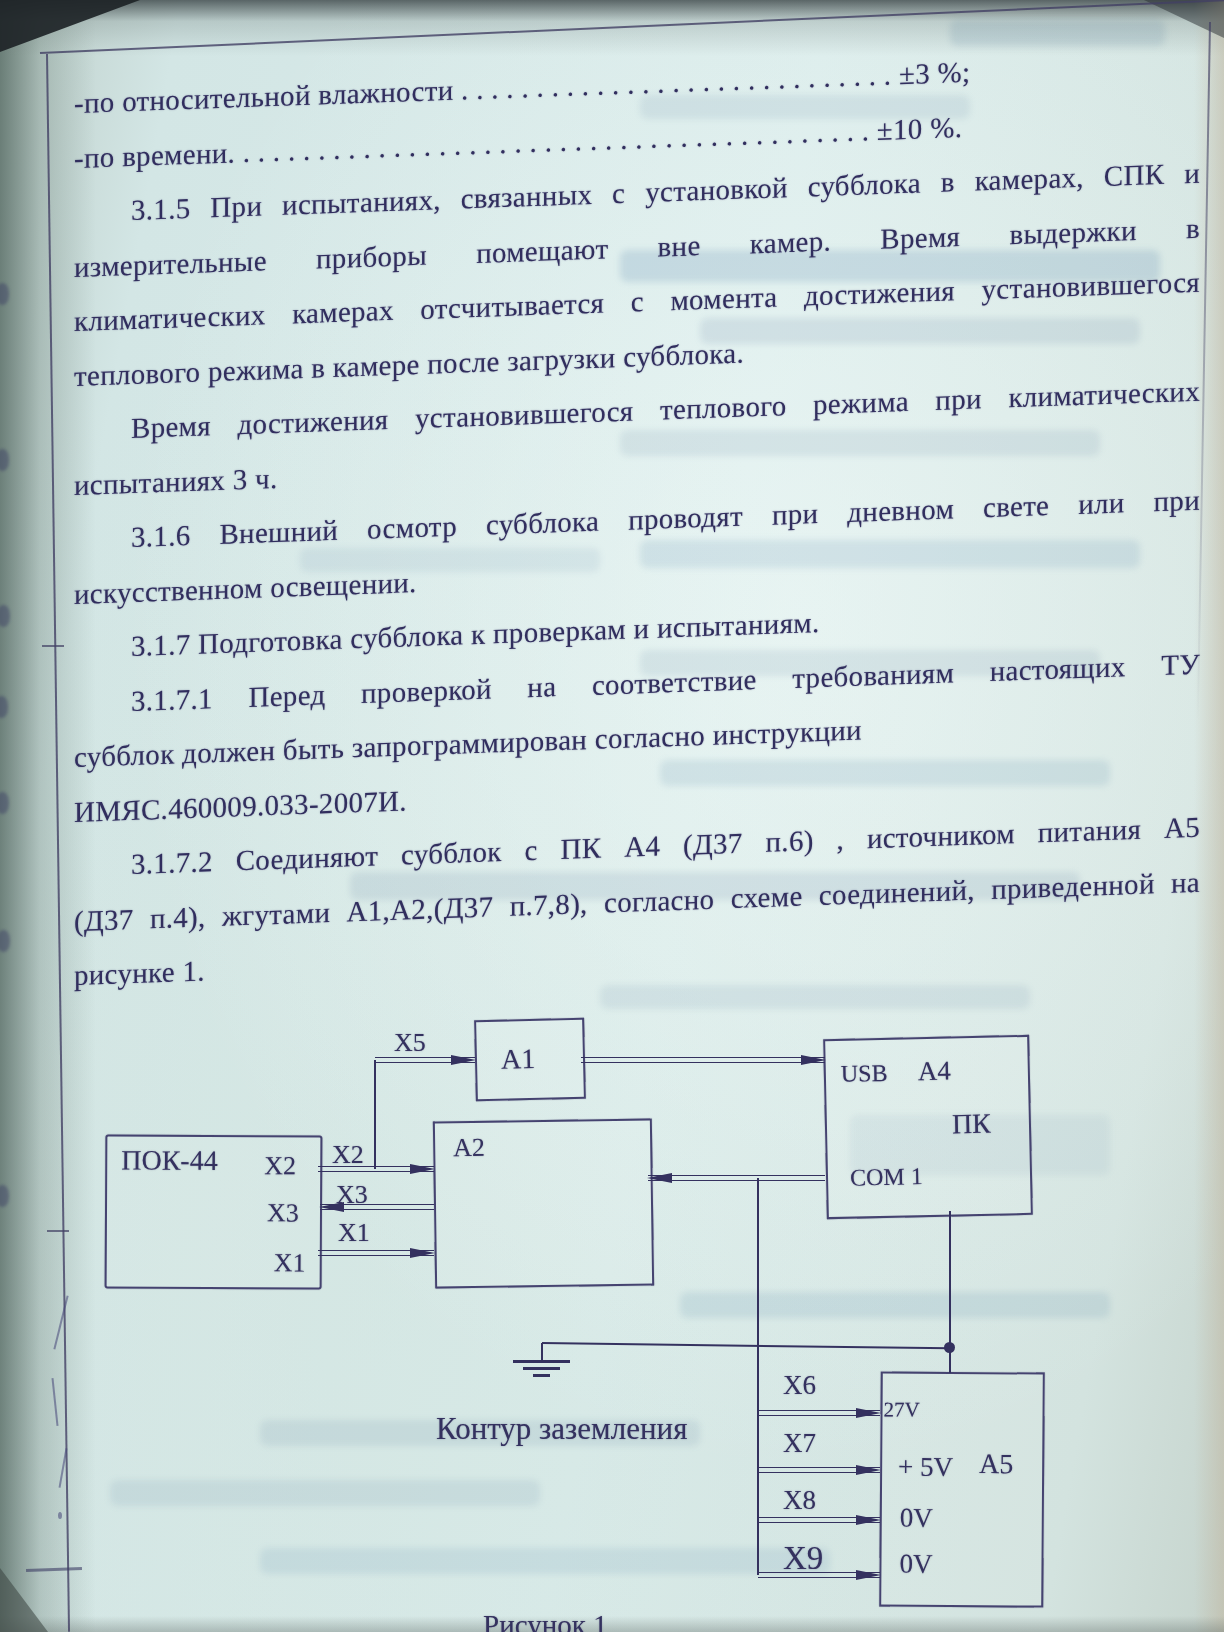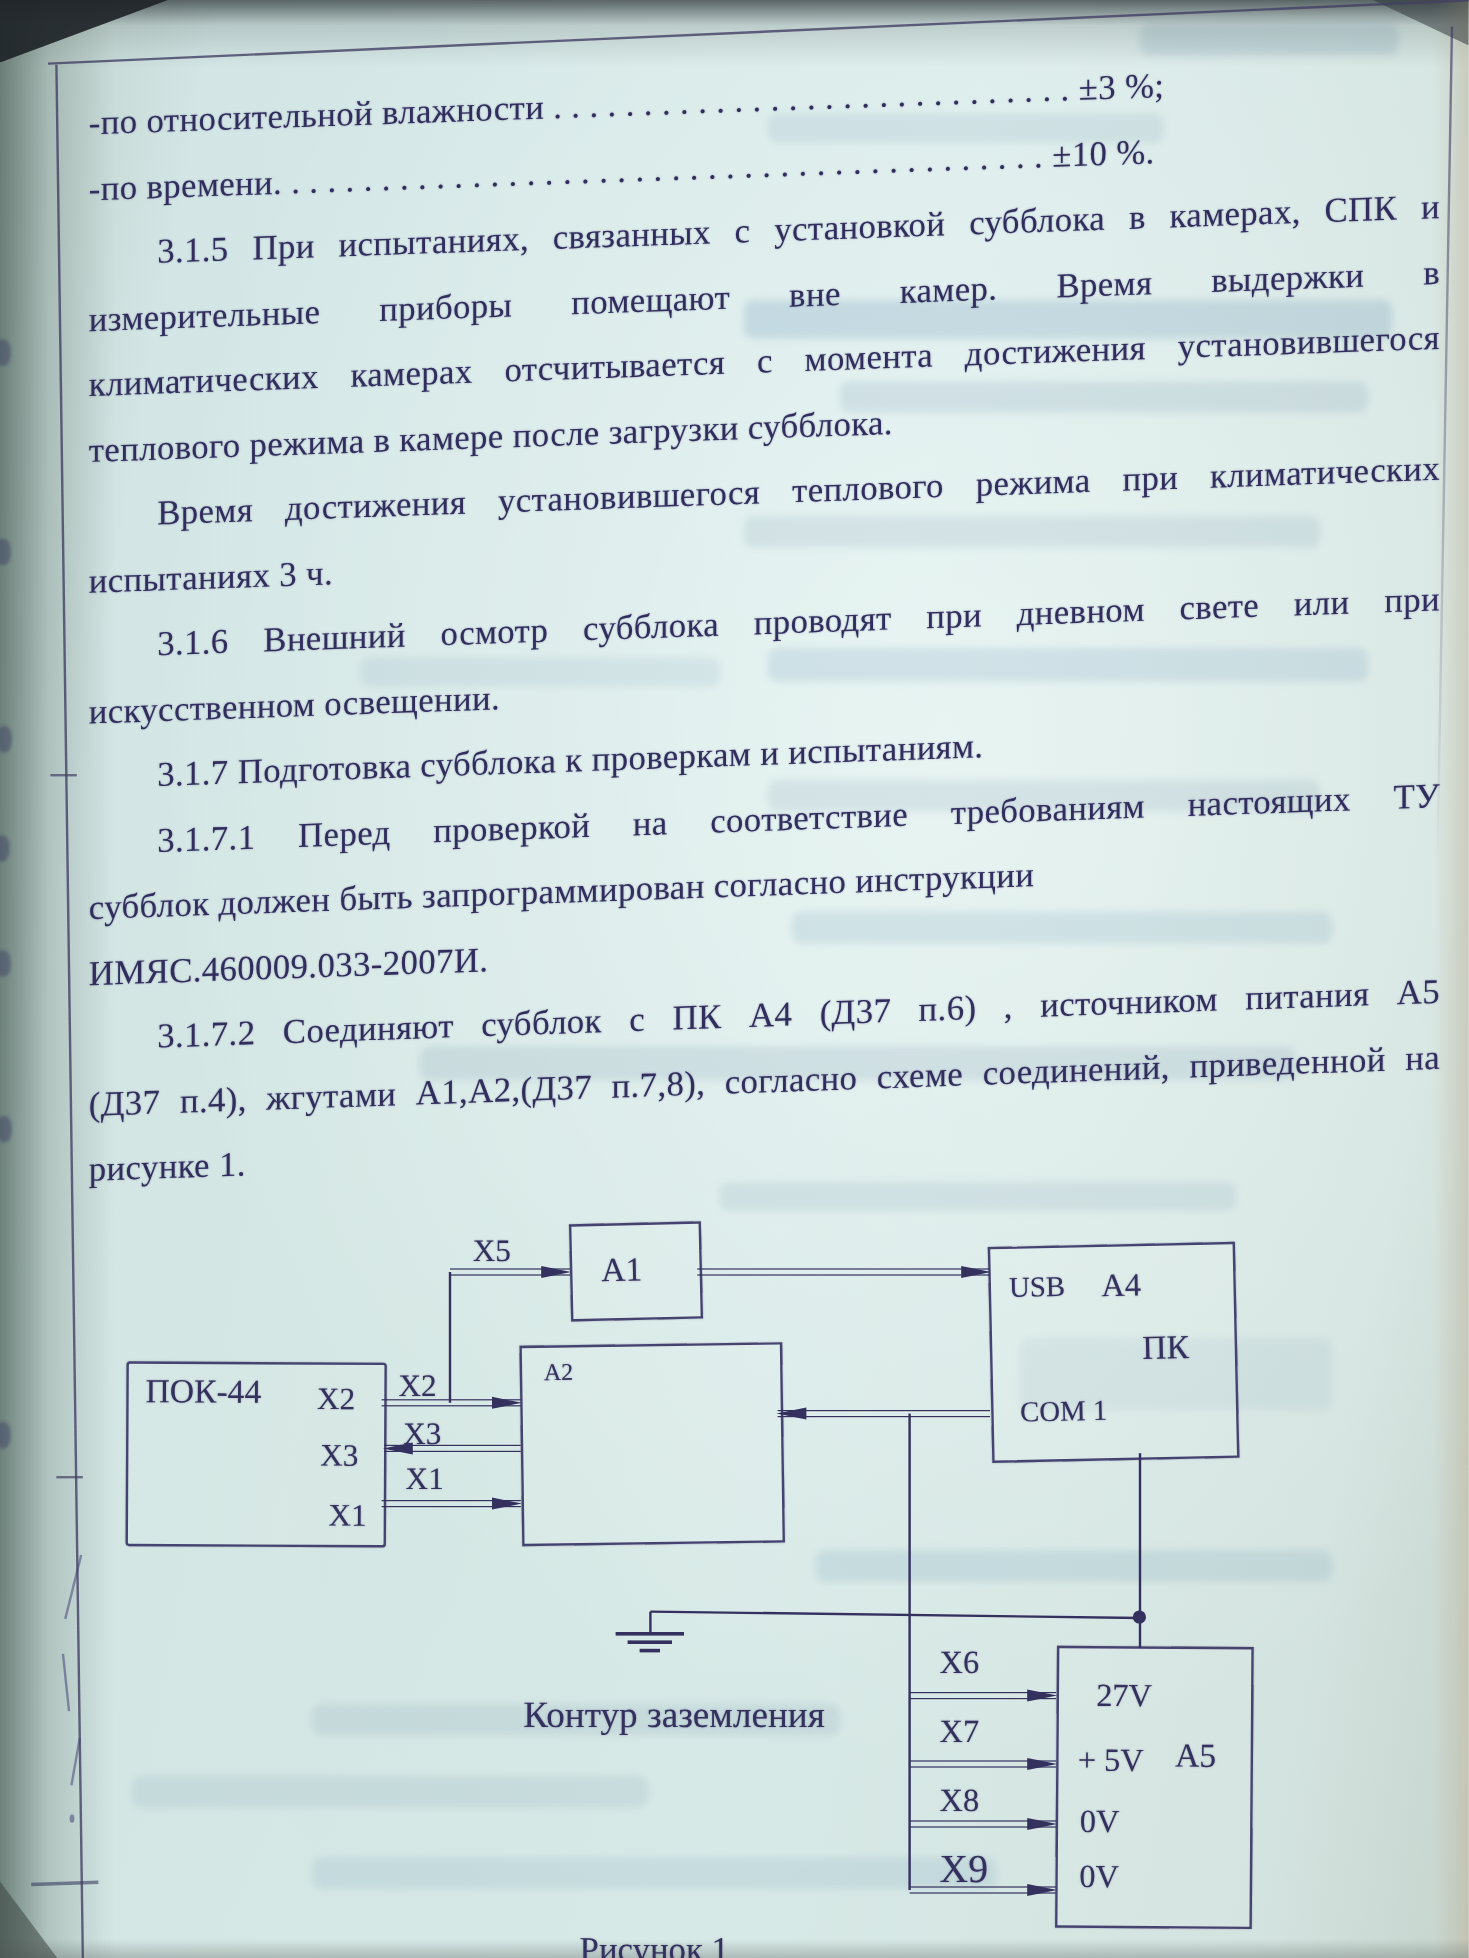--- a/index.html
+++ b/index.html
@@ -138,32 +138,32 @@
     <span class="dlabel" style="left:157px;top:14px;font-size:26px">Х2</span>
     <span class="dlabel" style="left:160px;top:61px;font-size:26px">Х3</span>
     <span class="dlabel" style="left:167px;top:111px;font-size:26px">Х1</span>
   </div>
 
   <div class="dbox" style="left:475px;top:1019px;width:106px;height:77px;transform:rotate(-1.3deg)">
     <span class="dlabel" style="left:24px;top:22px;font-size:28px">А1</span>
   </div>
 
   <div class="dbox" style="left:434px;top:1120px;width:215px;height:163px;transform:rotate(-.8deg)">
-    <span class="dlabel" style="left:18px;top:10px;font-size:20px">А2</span>
+    <span class="dlabel" style="left:18px;top:10px;font-size:26px">А2</span>
   </div>
 
   <div class="dbox" style="left:825px;top:1037px;width:202px;height:176px;transform:rotate(-1.2deg)">
     <span class="dlabel" style="left:15px;top:20px;font-size:24px">USB</span>
     <span class="dlabel" style="left:92px;top:17px;font-size:27px">А4</span>
     <span class="dlabel" style="left:125px;top:70px;font-size:28px">ПК</span>
     <span class="dlabel" style="left:22px;top:124px;font-size:24px">COM 1</span>
   </div>
 
   <div class="dbox" style="left:880px;top:1372px;width:160px;height:231px;transform:rotate(.4deg)">
-    <span class="dlabel" style="left:31px;top:24px;font-size:27px">27V</span>
+    <span class="dlabel" style="left:1px;top:24px;font-size:21px">27V</span>
     <span class="dlabel" style="left:16px;top:78px;font-size:27px">+ 5V</span>
     <span class="dlabel" style="left:97px;top:74px;font-size:28px">А5</span>
     <span class="dlabel" style="left:18px;top:129px;font-size:27px">0V</span>
     <span class="dlabel" style="left:18px;top:175px;font-size:27px">0V</span>
   </div>
 
   <span class="dlabel" style="left:394px;top:1028px;font-size:26px">Х5</span>
   <span class="dlabel" style="left:332px;top:1140px;font-size:26px">Х2</span>
   <span class="dlabel" style="left:336px;top:1180px;font-size:26px">Х3</span>
   <span class="dlabel" style="left:338px;top:1218px;font-size:26px">Х1</span>

